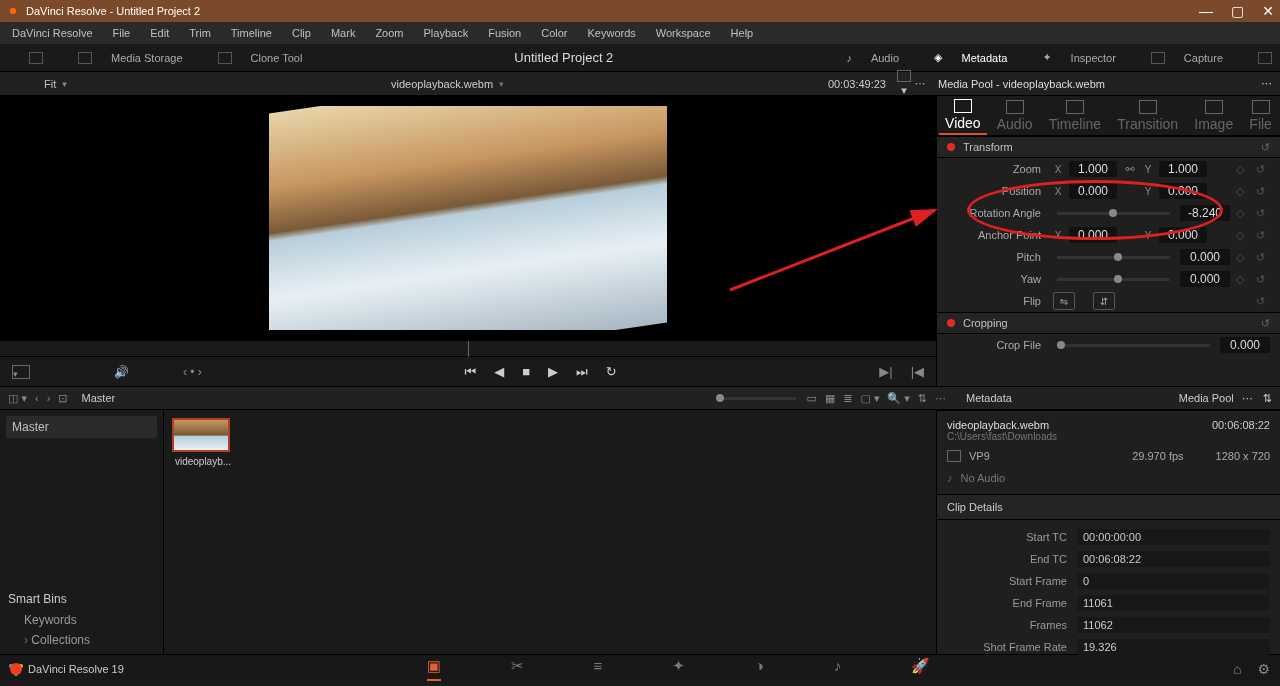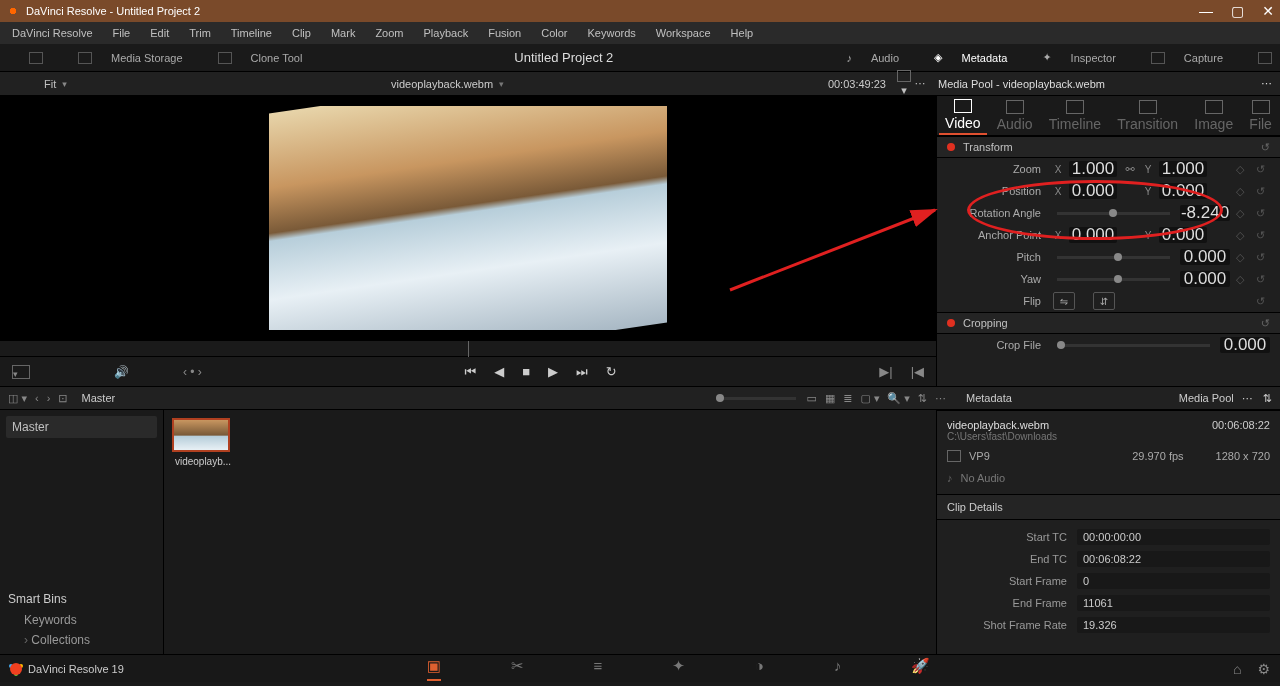--- a/index.html
+++ b/index.html
@@ -82,21 +82,21 @@
 .insp-tabs .tab.active::after { content:""; position:absolute; }
 .insp-tabs .tab.active { border-bottom:2px solid #e05030; }
 
 .insp-section-hdr { height:22px; display:flex; align-items:center; padding:0 10px; gap:8px; background:#242424; border-top:1px solid #000; border-bottom:1px solid #000; }
 .red-dot { width:8px; height:8px; background:#e03020; border-radius:50%; }
 .insp-section-hdr .reset-ico { margin-left:auto; color:#666; }
 
 .param-row { height:22px; display:flex; align-items:center; padding:0 10px; gap:6px; }
 .param-lbl { width:100px; text-align:right; color:#aaa; padding-right:6px; font-size:11px; }
 .axis-lbl { width:10px; color:#888; font-size:10px; text-align:center; }
-.num-field { width:48px; height:16px; background:#111; text-align:center; color:#ddd; font-size:17px; line-height:16px; border-radius:2px; }
+.num-field { width:48px; height:16px; background:#111; text-align:center; color:#ddd; font-size:12px; line-height:16px; border-radius:2px; }
 .link-ico { width:14px; color:#888; text-align:center; }
 .reset-sm { margin-left:auto; color:#555; width:14px; }
 .mini-slider { flex:1; height:3px; background:#333; position:relative; margin:0 4px; }
 .mini-slider .kn { position:absolute; top:-3px; width:8px; height:8px; background:#888; border-radius:50%; left:50%; }
 .flip-btn { width:22px; height:18px; border:1px solid #555; border-radius:2px; display:flex; align-items:center; justify-content:center; color:#aaa; font-size:10px; }
 
 
 .metadata-panel { width:344px; background:#1f1f1f; border-left:1px solid #000; border-top:1px solid #000; font-size:11px; }
 .meta-body { padding:8px 10px; }
 .meta-file { color:#ddd; }
@@ -433,20 +433,24 @@
         </div>
       <div class="drow">
           <div class="dlbl">Start Frame</div>
           <div class="dval">0</div>
         </div>
       <div class="drow">
           <div class="dlbl">End Frame</div>
           <div class="dval">11061</div>
         </div>
       <div class="drow">
+          <div class="dlbl">Frames</div>
+          <div class="dval">11062</div>
+        </div>
+      <div class="drow">
           <div class="dlbl">Shot Frame Rate</div>
           <div class="dval">19.326</div>
         </div>
     </div>
   </div>
 </div>
 
 <div class="pagebar">
   <div class="logo-area">
     <div class="logo-dot"></div>

